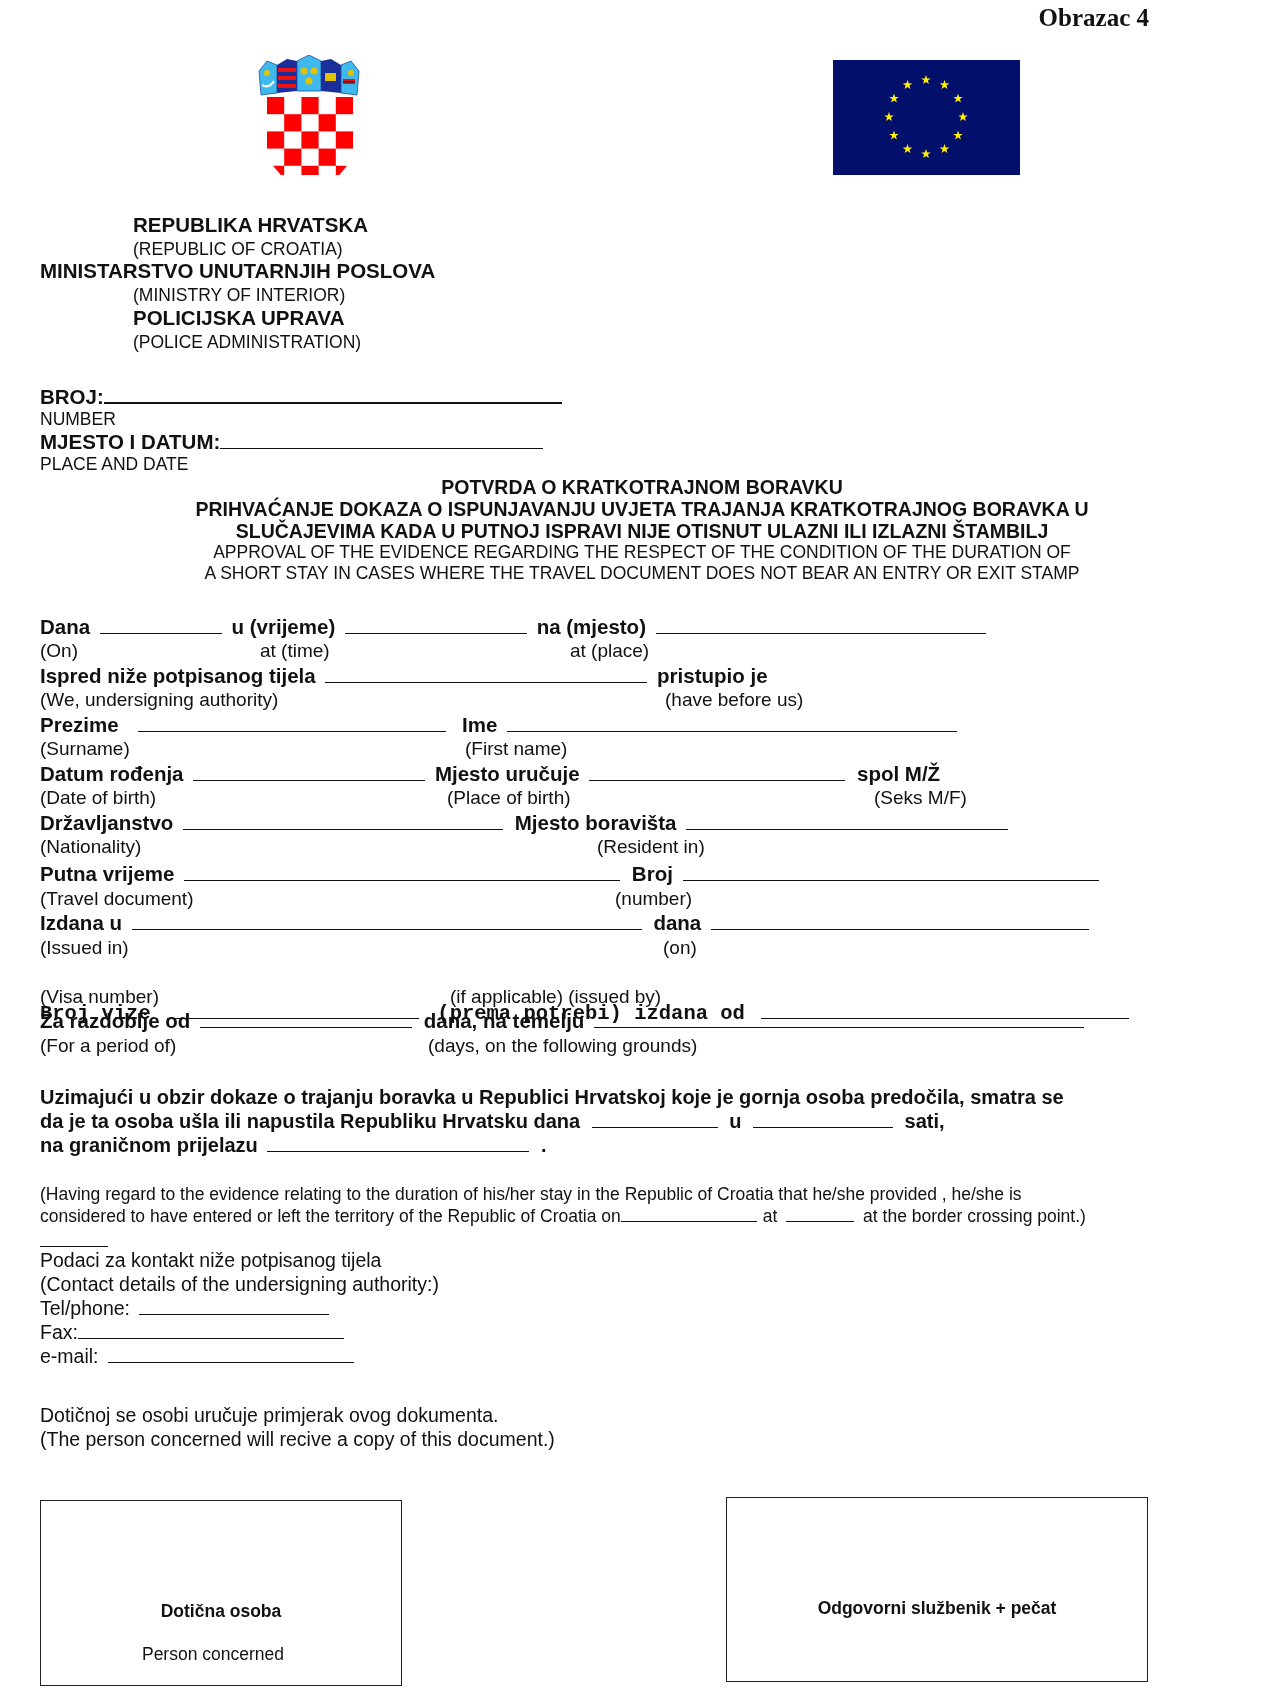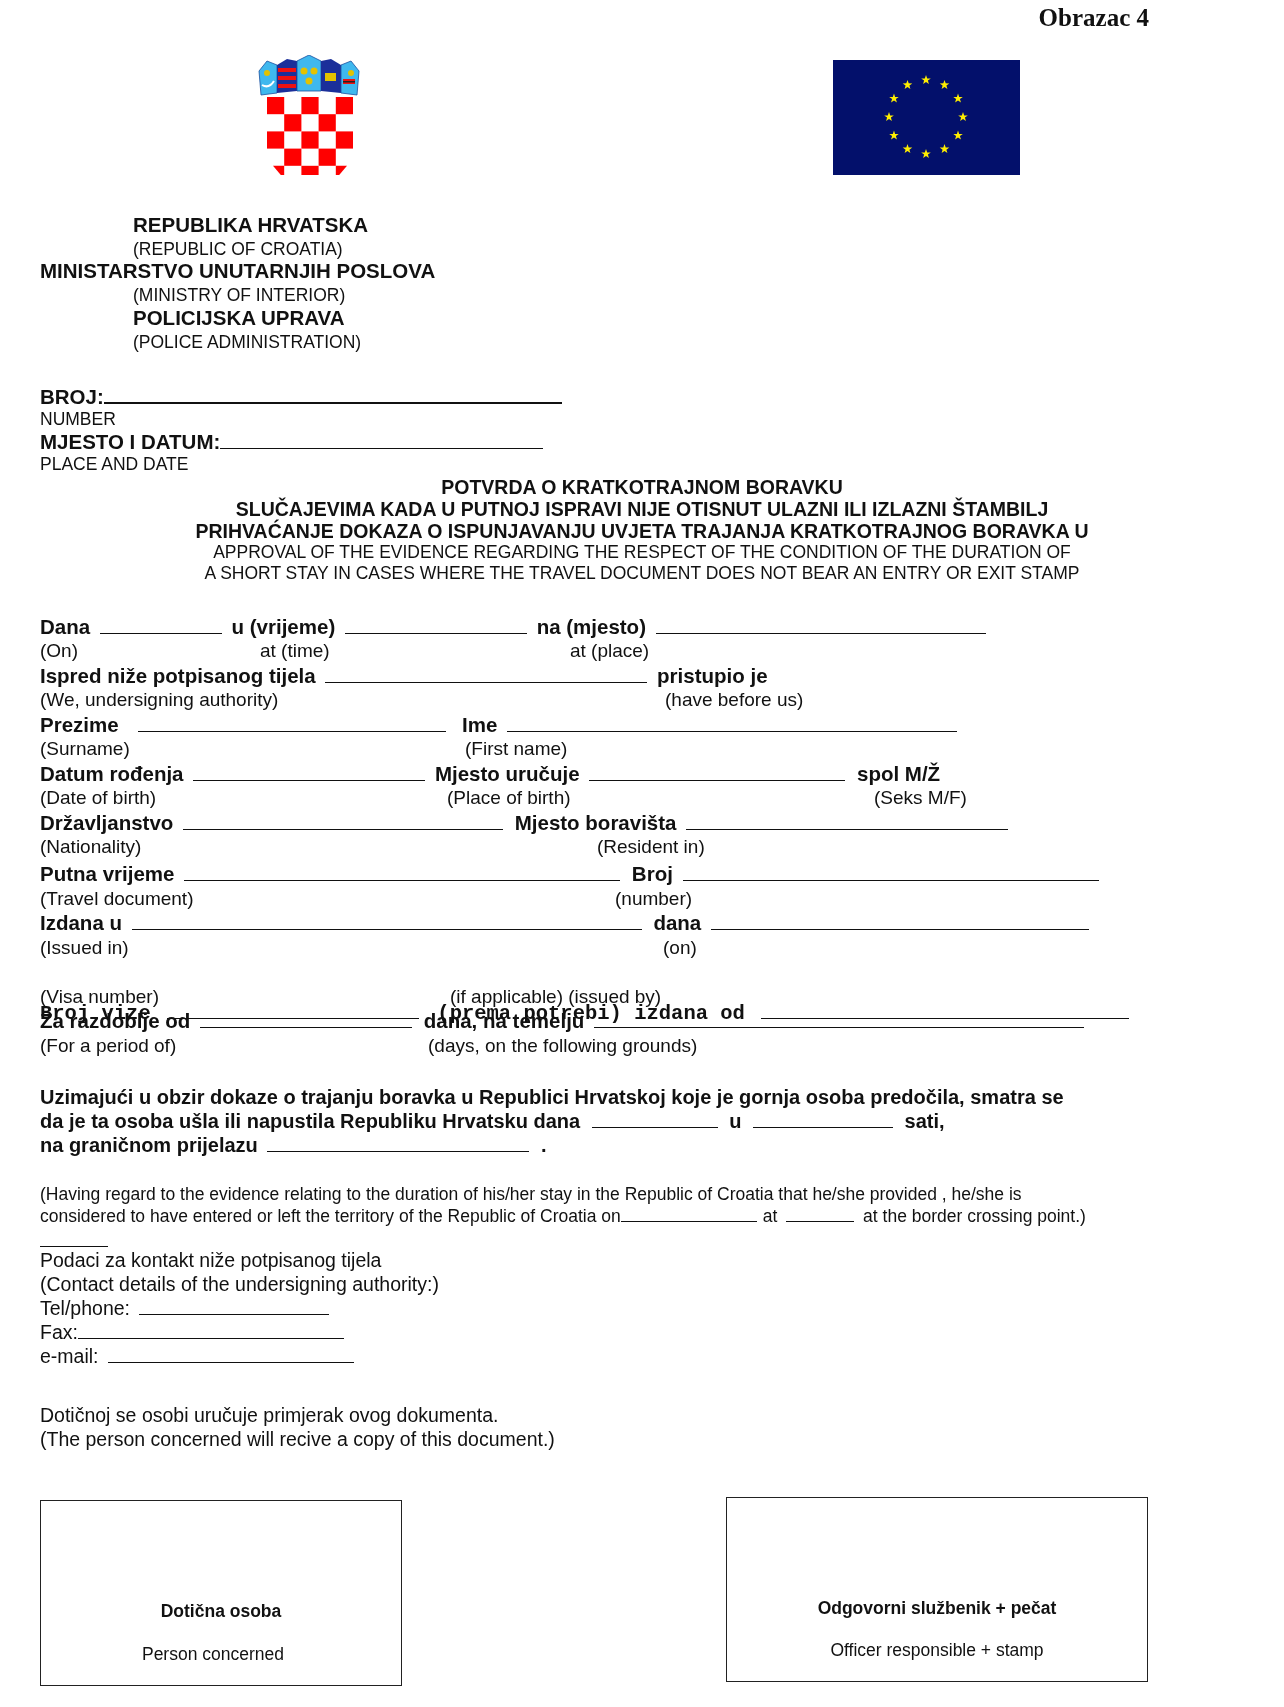--- a/index.html
+++ b/index.html
@@ -95,22 +95,22 @@
   <span>BROJ:</span><span class="line thickline" style="width:458px;"></span>
 </div>
 <div class="abs hdr-n" style="left:40px; top:409px;">NUMBER</div>
 <div class="abs lbl-b" style="left:40px; top:430px;">
   <span>MJESTO I DATUM:</span><span class="line" style="width:323px;"></span>
 </div>
 <div class="abs hdr-n" style="left:40px; top:454px;">PLACE AND DATE</div>
 
 <div class="abs title-wrap" style="top:476px;">
   <div class="title-b">POTVRDA O KRATKOTRAJNOM BORAVKU</div>
+  <div class="title-b">PRIHVAĆANJE DOKAZA O ISPUNJAVANJU UVJETA TRAJANJA KRATKOTRAJNOG BORAVKA U</div>
   <div class="title-b">SLUČAJEVIMA KADA U PUTNOJ ISPRAVI NIJE OTISNUT ULAZNI ILI IZLAZNI ŠTAMBILJ</div>
-  <div class="title-b">PRIHVAĆANJE DOKAZA O ISPUNJAVANJU UVJETA TRAJANJA KRATKOTRAJNOG BORAVKA U</div>
   <div class="title-n">APPROVAL OF THE EVIDENCE REGARDING THE RESPECT OF THE CONDITION OF THE DURATION OF</div>
   <div class="title-n">A SHORT STAY IN CASES WHERE THE TRAVEL DOCUMENT DOES NOT BEAR AN ENTRY OR EXIT STAMP</div>
 </div>
 
 <div class="abs field-row" style="top:615px;">
   <span>Dana</span>
   <span class="line" style="width:122px; margin:0 4px;"></span>
   <span>u (vrijeme)</span>
   <span class="line" style="width:182px; margin:0 4px;"></span>
   <span>na (mjesto)</span>
@@ -231,14 +231,13 @@
 
 <div class="abs contact" style="top:1403px;">Dotičnoj se osobi uručuje primjerak ovog dokumenta.</div>
 <div class="abs contact" style="top:1427px;">(The person concerned will recive a copy of this document.)</div>
 
 <div class="sigbox" style="left:40px; top:1500px; width:346px; height:184px;padding-left:14px;">
   <div class="sig-title" style="position:absolute; left:0; right:0; top:100px;">Dotična osoba</div>
   <div class="sig-sub" style="position:absolute; left:0; right:16px; top:143px;">Person concerned</div>
 </div>
 <div class="sigbox" style="left:726px; top:1497px; width:420px; height:183px;">
   <div class="sig-title" style="position:absolute; left:0; right:0; top:100px;">Odgovorni službenik + pečat</div>
-  <div class="sig-sub" style="position:absolute; left:0; right:0; top:142px;">Officer responsible + stamp</div>
 </div>
 
 </body></html>

